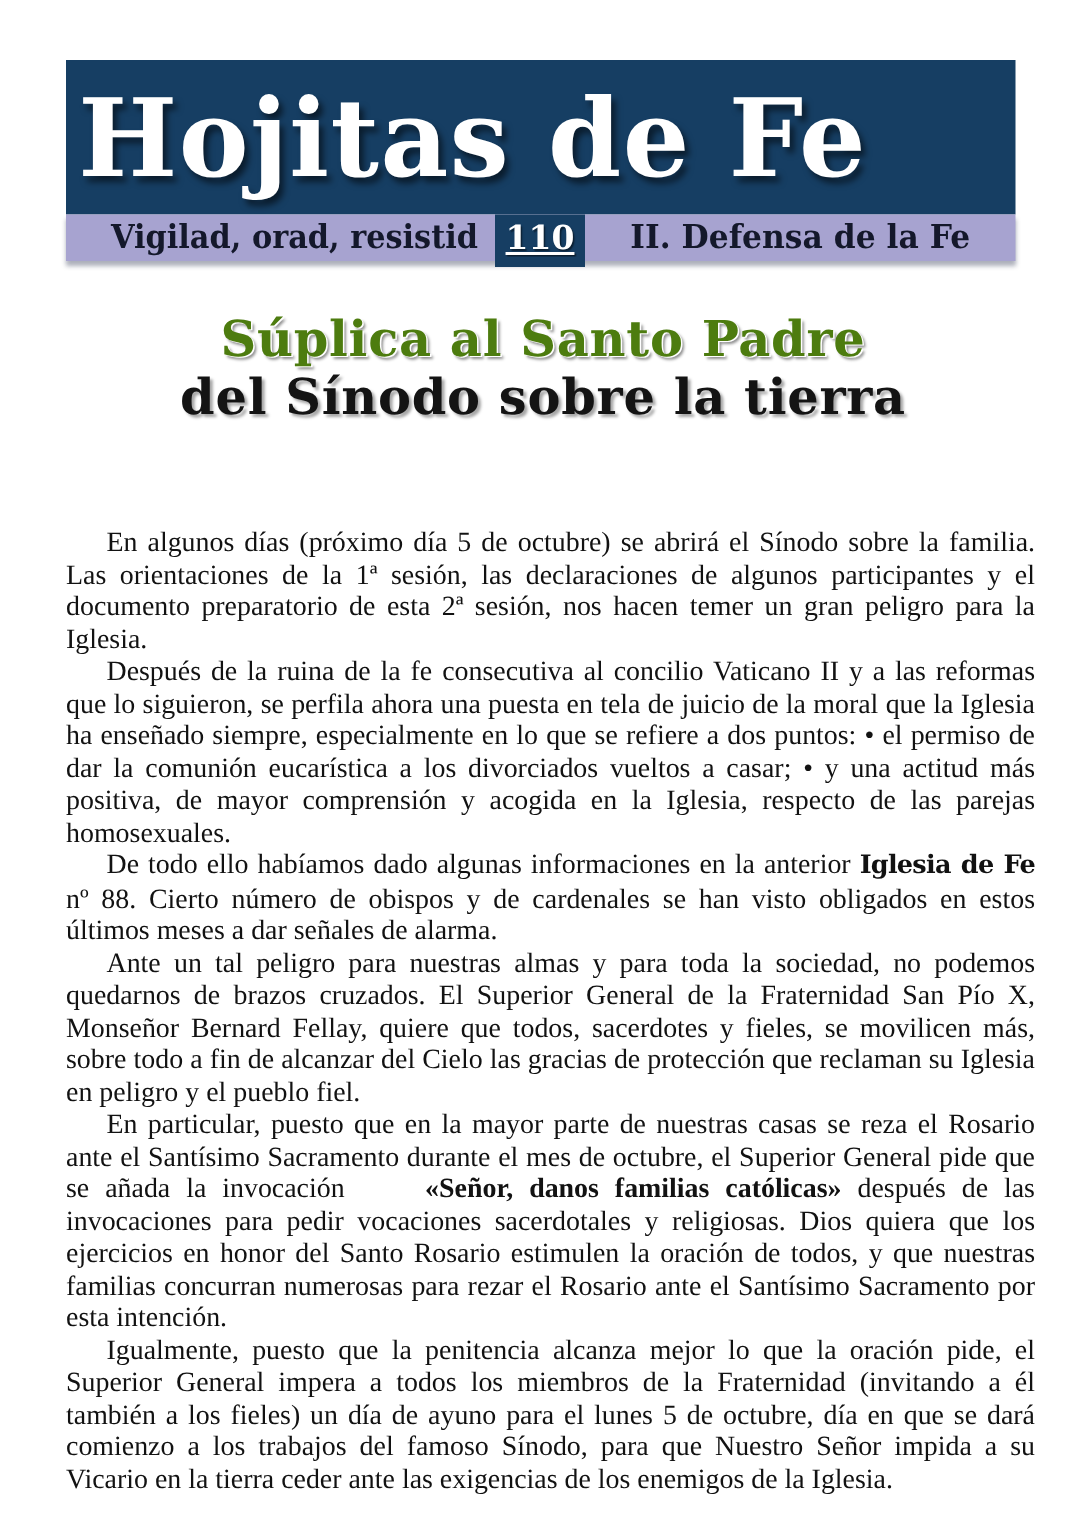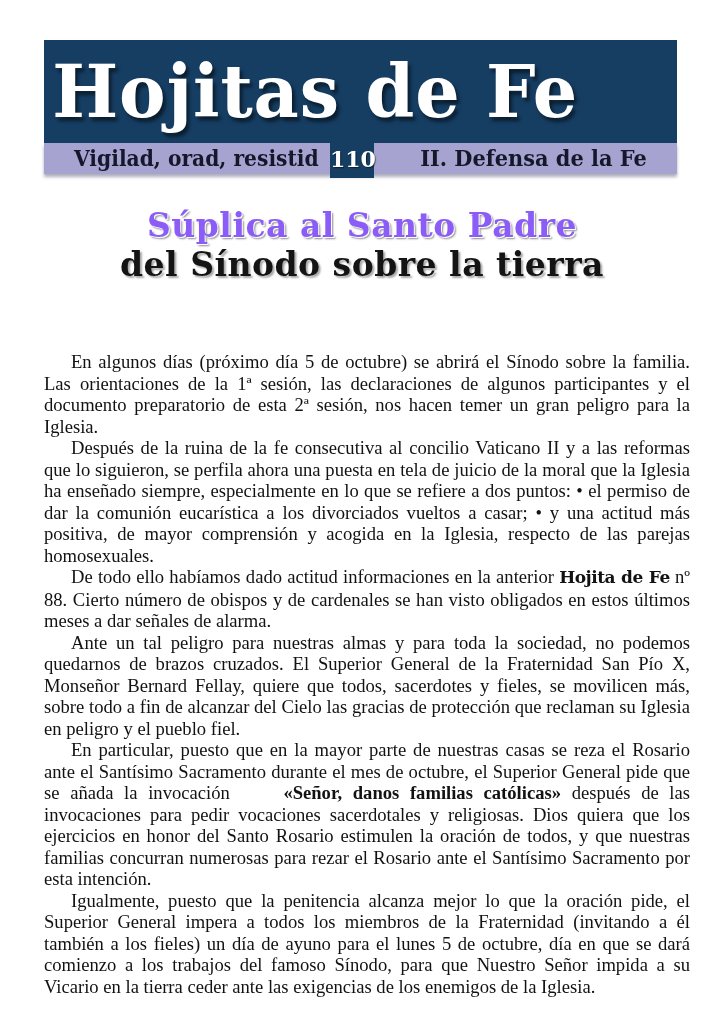--- a/index.html
+++ b/index.html
@@ -43,49 +43,50 @@
   .bar-text{
     font-family:"DejaVu Serif",serif;
     font-weight:700;
     font-size:22px;
     color:var(--bar-text);
     line-height:31px;
     white-space:nowrap;
   }
   .motto{position:absolute;left:30px;top:0;transform:scaleX(.92);transform-origin:left center;}
   .issue-tab{
-    position:absolute;left:286px;top:0;width:44px;height:35px;
+    position:absolute;left:286px;top:0;width:60px;height:35px;
     background:var(--navy);
     color:#ffffff;
     font-family:"DejaVu Serif",serif;
     font-weight:700;font-size:22px;
     text-align:center;line-height:32px;
     text-shadow:1px 1px 1px rgba(0,0,0,.5);
     z-index:2;
+    text-decoration:underline;
   }
   .section{position:absolute;left:346px;right:0;top:0;text-align:center;transform:scaleX(.95);transform-origin:center;}
 
   
   .doc-title{
     position:absolute;left:0;top:206px;width:724px;margin:0;
     text-align:center;
     font-family:"DejaVu Serif",serif;
     font-weight:700;
     color:#141414;
   }
   .title-line{
     display:block;
     font-size:33px;
     line-height:39px;
     letter-spacing:.5px;
     white-space:nowrap;
     text-shadow:2px 2px 2px rgba(0,0,0,.35);
   }
   .title-line.engraved{
-    color:#8b5cf6;
+    color:#4d7c0f;
     text-shadow:1px 1px 0 #ffffff,2px 2px 2px rgba(0,0,0,.45);
   }
 
   
   .body-text{
     position:absolute;left:44px;top:351px;width:646px;
     font-family:"Liberation Serif",serif;
     font-size:18.6px;
     line-height:21.5px;
     text-align:justify;
@@ -117,19 +118,19 @@
   </header>
 
   <h1 class="doc-title">
     <span class="title-line engraved">Súplica al Santo Padre</span>
     <span class="title-line">del Sínodo sobre la tierra</span>
   </h1>
 
   <main class="body-text">
       <p><span>En algunos días (próximo día 5 de octubre) se abrirá el Sínodo sobre la familia. Las orientaciones de la 1ª sesión, las declaraciones de algunos participantes y el documento preparatorio de esta 2ª sesión, nos hacen temer un gran peligro para la Iglesia.</span></p>
       <p><span>Después de la ruina de la fe consecutiva al concilio Vaticano II y a las reformas que lo siguieron, se perfila ahora una puesta en tela de juicio de la moral que la Iglesia ha enseñado siempre, especialmente en lo que se refiere a dos puntos: • el permiso de dar la comunión eucarística a los divorciados vueltos a casar; • y una actitud más positiva, de mayor comprensión y acogida en la Iglesia, respecto de las parejas homosexuales.</span></p>
-      <p><span>De todo ello habíamos dado actitud informaciones en la anterior </span><span class="seg-display">Hojita de Fe</span><span> nº 88. Cierto número de obispos y de cardenales se han visto obligados en estos últimos meses a dar señales de alarma.</span></p>
+      <p><span>De todo ello habíamos dado algunas informaciones en la anterior </span><span class="seg-display">Iglesia de Fe</span><span> nº 88. Cierto número de obispos y de cardenales se han visto obligados en estos últimos meses a dar señales de alarma.</span></p>
       <p><span>Ante un tal peligro para nuestras almas y para toda la sociedad, no podemos quedarnos de brazos cruzados. El Superior General de la Fraternidad San Pío X, Monseñor Bernard Fellay, quiere que todos, sacerdotes y fieles, se movilicen más, sobre todo a fin de alcanzar del Cielo las gracias de protección que reclaman su Iglesia en peligro y el pueblo fiel.</span></p>
       <p><span>En particular, puesto que en la mayor parte de nuestras casas se reza el Rosario ante el Santísimo Sacramento durante el mes de octubre, el Superior General pide que se añada la invocación </span><span class="seg-bolditalic">«Señor, danos familias católicas»</span><span> después de las invocaciones para pedir vocaciones sacerdotales y religiosas. Dios quiera que los ejercicios en honor del Santo Rosario estimulen la oración de todos, y que nuestras familias concurran numerosas para rezar el Rosario ante el Santísimo Sacramento por esta intención.</span></p>
       <p><span>Igualmente, puesto que la penitencia alcanza mejor lo que la oración pide, el Superior General impera a todos los miembros de la Fraternidad (invitando a él también a los fieles) un día de ayuno para el lunes 5 de octubre, día en que se dará comienzo a los trabajos del famoso Sínodo, para que Nuestro Señor impida a su Vicario en la tierra ceder ante las exigencias de los enemigos de la Iglesia.</span></p>
     </main>
 
 </div>
 
 </body></html>

